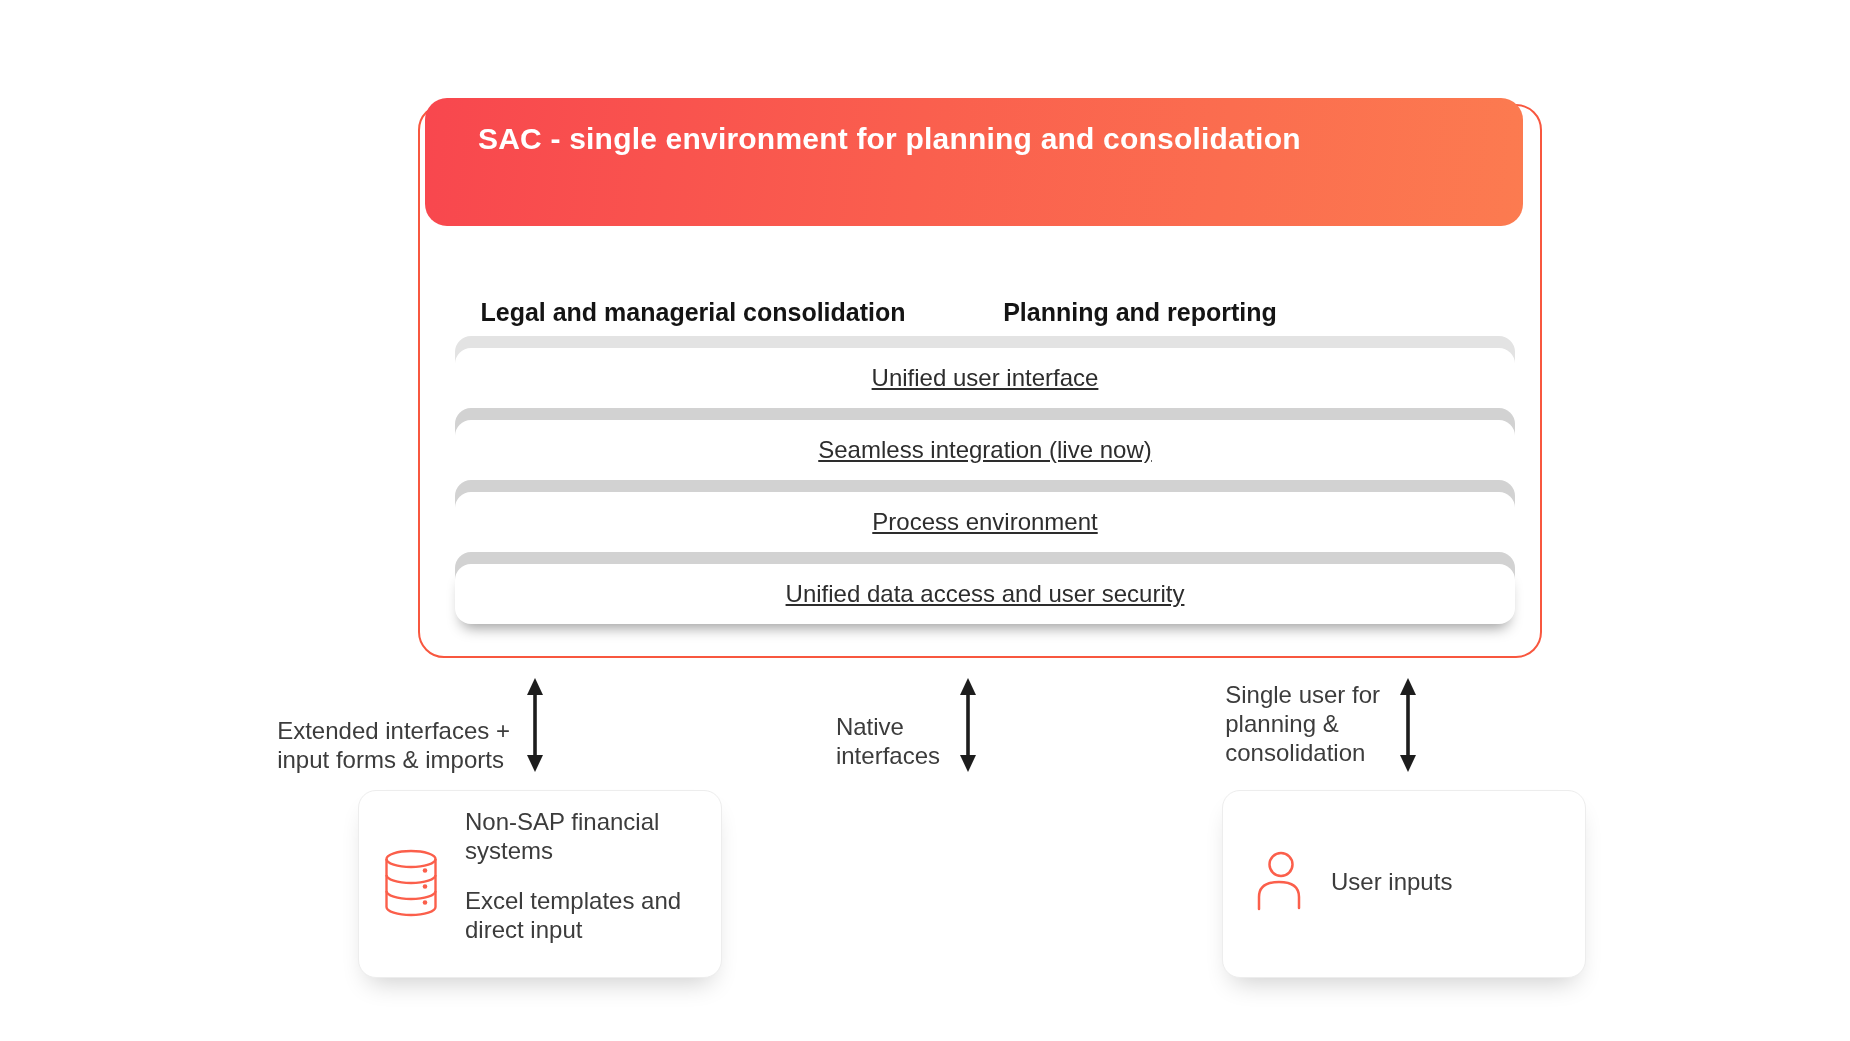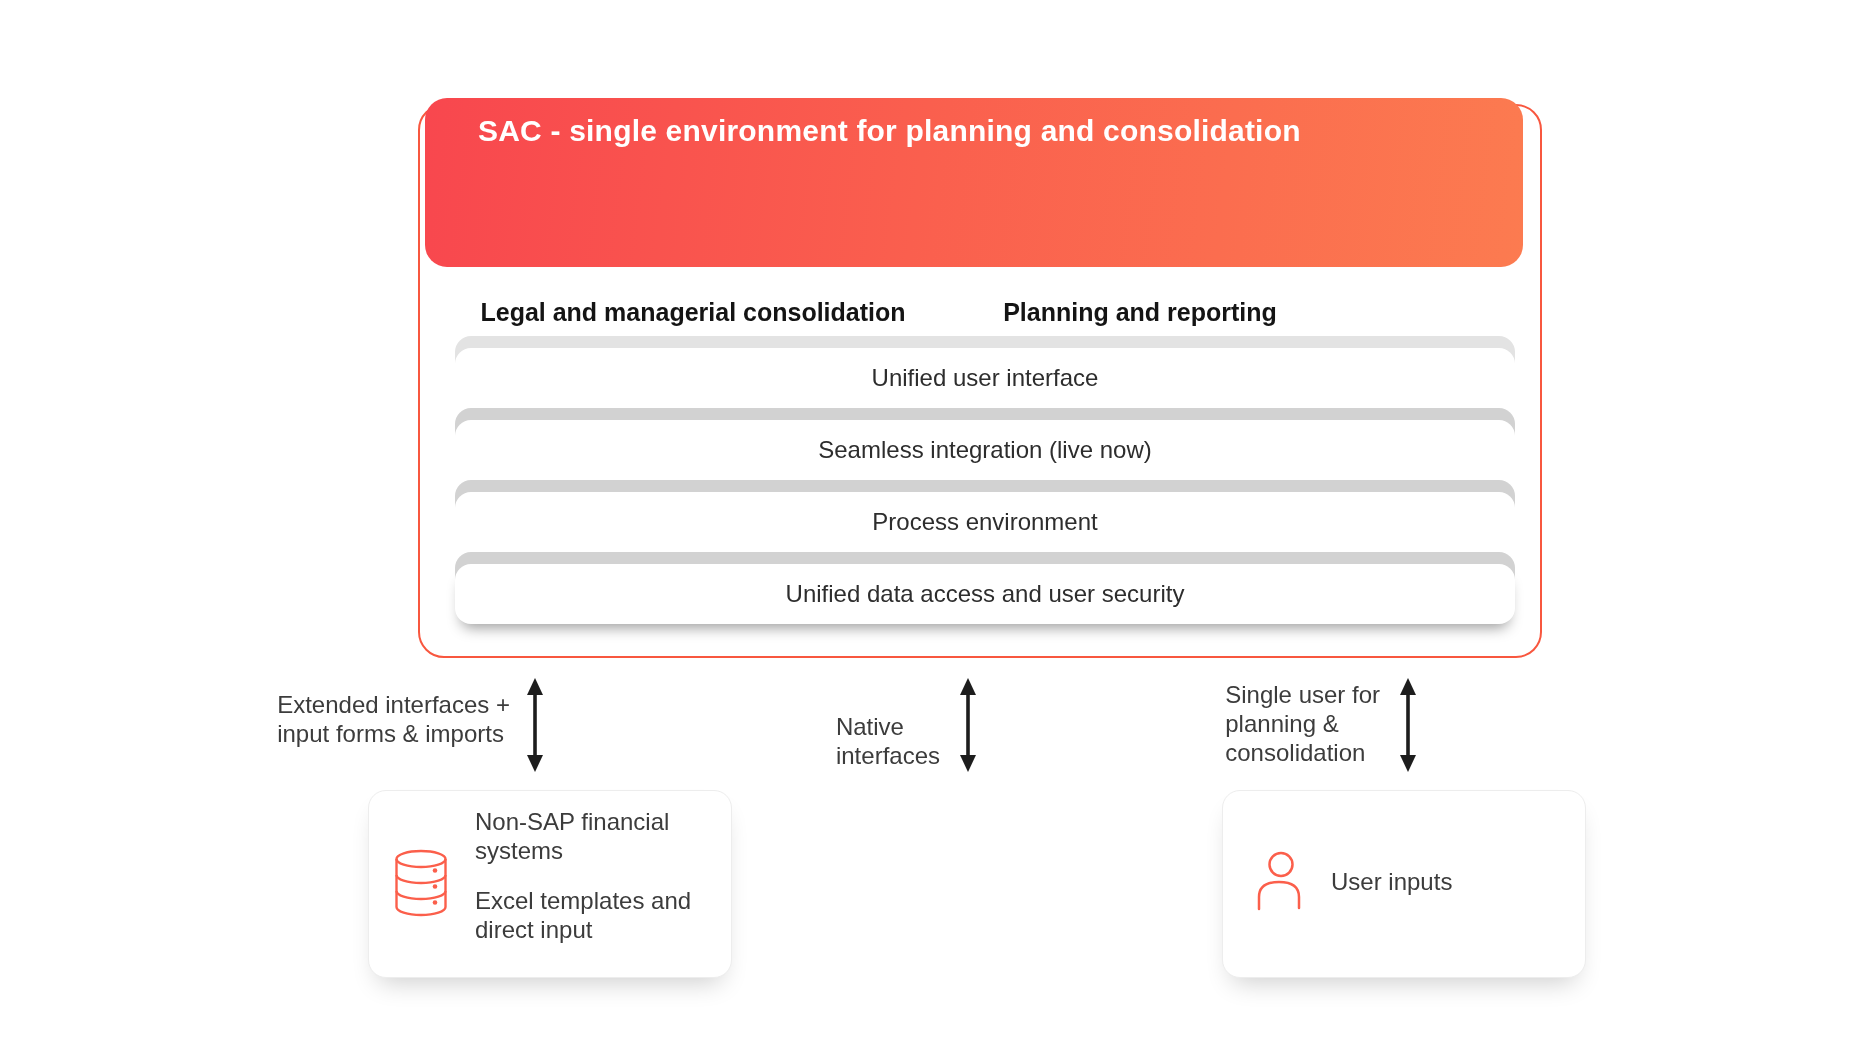--- a/index.html
+++ b/index.html
@@ -8,38 +8,39 @@
     background:#ffffff;
     font-family:"Liberation Sans", sans-serif;
     color:#2d2d2d;
   }
   
   .outer-box{
     position:absolute;left:418px;top:104px;width:1120px;height:550px;
     border:2px solid #f8573f;border-radius:26px;background:#ffffff;
   }
   .panel-header{
-    position:absolute;left:425px;top:98px;width:1098px;height:169px;
+    position:absolute;left:425px;top:98px;width:1098px;height:128px;
     border-radius:22px;
     background:linear-gradient(97deg,#f8474e 0%,#fa5f4e 45%,#fc7b50 100%);
-    box-sizing:border-box;padding:16px 0 0 53px;
+    box-sizing:border-box;padding:24px 0 0 53px;
   }
   .panel-title{font-size:30px;font-weight:700;color:#ffffff;letter-spacing:.2px;}
   .panel-subtitle{margin-top:18px;font-size:26px;font-weight:400;color:#fff0ee;}
   .col-header{
     position:absolute;top:298px;transform:translateX(-50%);
     font-size:25px;font-weight:700;color:#141414;white-space:nowrap;
   }
   #col1{left:693px;}
   #col2{left:1140px;}
   .bar{
     position:absolute;left:455px;width:1060px;height:60px;
     background:#ffffff;border-radius:16px;
     text-align:center;line-height:60px;font-size:24px;color:#2d2d2d;
     box-shadow:0 -12px 0 0 #d2d2d2;
+    text-decoration:underline;
   }
   .bar.first{box-shadow:0 -12px 0 0 #e3e3e3;}
   .bar.last{box-shadow:0 -12px 0 0 #d2d2d2, 0 10px 14px -6px rgba(0,0,0,0.38);}
   
   .conn-label{
     position:absolute;text-align:left;font-size:24px;line-height:29px;color:#3c3c3c;
     white-space:nowrap;
   }
   .arrow-svg{position:absolute;width:22px;height:94px;}
   
@@ -66,21 +67,21 @@
   </div>
 
   <div class="col-header" id="col1">Legal and managerial consolidation</div>
   <div class="col-header" id="col2">Planning and reporting</div>
 
   <div class="bar first" style="top:348px">Unified user interface</div>
   <div class="bar" style="top:420px">Seamless integration (live now)</div>
   <div class="bar" style="top:492px">Process environment</div>
   <div class="bar last" style="top:564px">Unified data access and user security</div>
 
-  <div class="conn-label" style="right:1340px;top:690px">
+  <div class="conn-label" style="right:1340px;top:716px">
     <div>Extended interfaces +</div>
     <div>input forms &amp; imports</div>
   </div>
   <svg class="arrow-svg" style="left:524px;top:678px" viewBox="0 0 22 94">
     <line x1="11" y1="13" x2="11" y2="81" stroke="#1d1d1d" stroke-width="3.6"></line>
     <path d="M11,0 L3,17 L19,17 Z" fill="#1d1d1d"></path>
     <path d="M11,94 L3,77 L19,77 Z" fill="#1d1d1d"></path>
   </svg>
 
   <div class="conn-label" style="right:910px;top:712px">
@@ -97,21 +98,21 @@
     <div>Single user for</div>
     <div>planning &amp;</div>
     <div>consolidation</div>
   </div>
   <svg class="arrow-svg" style="left:1397px;top:678px" viewBox="0 0 22 94">
     <line x1="11" y1="13" x2="11" y2="81" stroke="#1d1d1d" stroke-width="3.6"></line>
     <path d="M11,0 L3,17 L19,17 Z" fill="#1d1d1d"></path>
     <path d="M11,94 L3,77 L19,77 Z" fill="#1d1d1d"></path>
   </svg>
 
-  <div class="card" style="left:368px">
+  <div class="card" style="left:358px">
     <span class="icon-wrap" style="left:25px;top:58px">
       <svg class="stroke-icon" width="54" height="68" viewBox="0 0 54 68">
         <g fill="none" stroke="#fb5f4b" stroke-width="2.4">
           <ellipse cx="27" cy="10" rx="24.5" ry="8"></ellipse>
           <path d="M2.5,10 V58"></path>
             <path d="M51.5,10 V58"></path>
           <path d="M2.5,58 A24.5,8 0 0 0 51.5,58"></path>
           <path d="M2.5,26 A24.5,8 0 0 0 51.5,26"></path>
           <path d="M2.5,42 A24.5,8 0 0 0 51.5,42"></path>
         </g>

